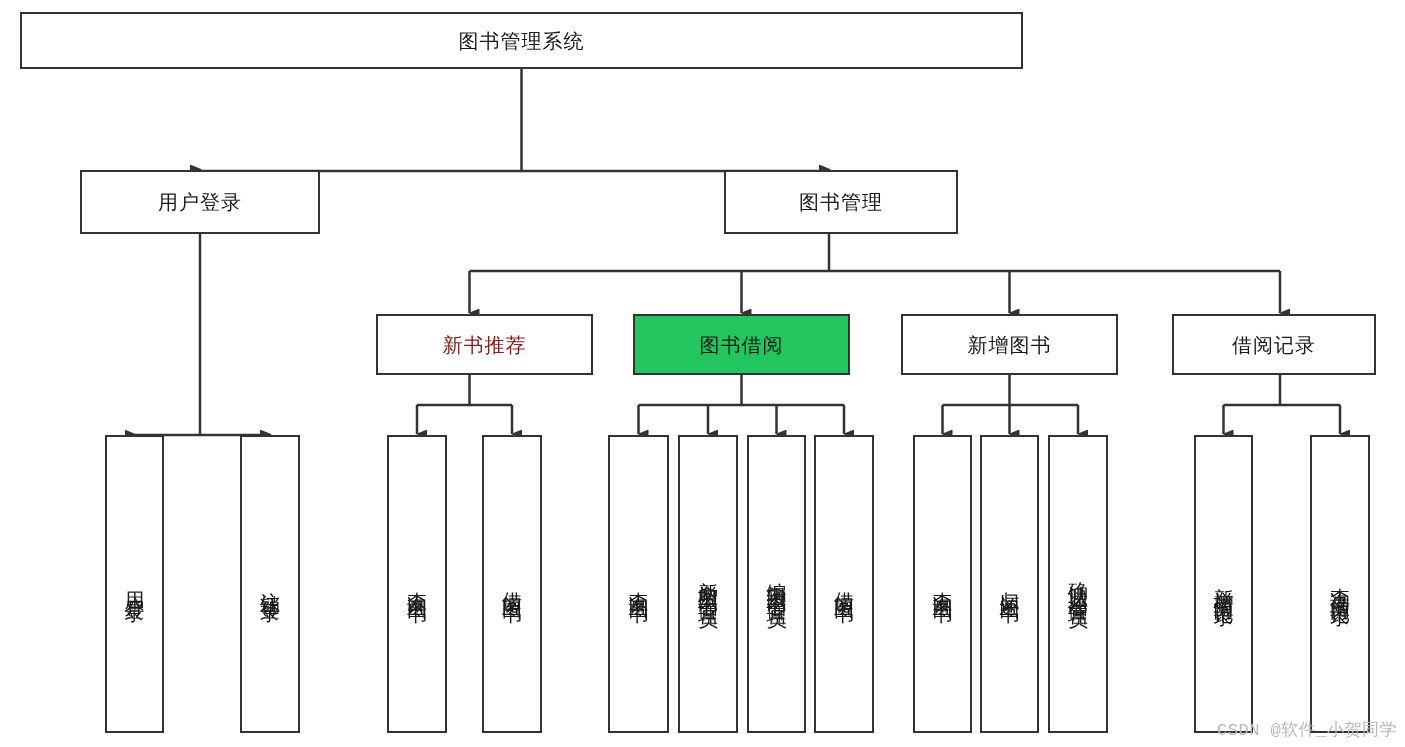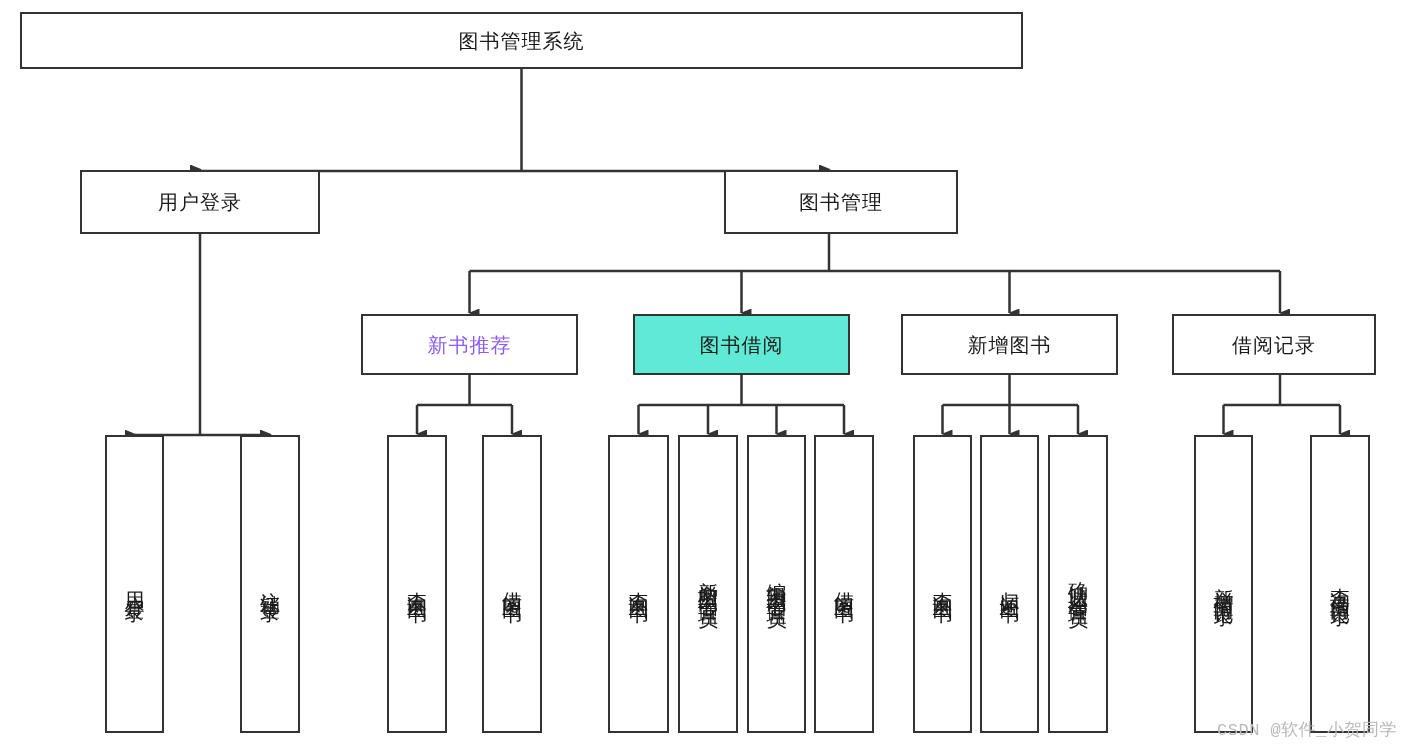--- a/index.html
+++ b/index.html
@@ -114,24 +114,24 @@
   <div id="nodes-layer">
       <div class="node horizontal" style="left: 20px; top: 12px; width: 1003px; height: 57px; border-color: rgb(51, 51, 51); background: rgb(255, 255, 255); color: rgb(26, 26, 26);">
         <span>图书管理系统</span>
       </div>
       <div class="node horizontal" style="left: 80px; top: 170px; width: 240px; height: 64px; border-color: rgb(51, 51, 51); background: rgb(255, 255, 255); color: rgb(26, 26, 26);">
         <span>用户登录</span>
       </div>
       <div class="node horizontal" style="left: 712px; top: 170px; width: 234px; height: 64px; border-color: rgb(51, 51, 51); background: rgb(255, 255, 255); color: rgb(26, 26, 26); margin-left: 12px;">
         <span>图书管理</span>
       </div>
-      <div class="node horizontal" style="left: 361px; top: 314px; width: 217px; height: 61px; border-color: rgb(51, 51, 51); background: rgb(255, 255, 255); color: #8b5cf6;">
+      <div class="node horizontal" style="left: 376px; top: 314px; width: 217px; height: 61px; border-color: rgb(51, 51, 51); background: rgb(255, 255, 255); color: #7f1d1d;">
         <span>新书推荐</span>
       </div>
-      <div class="node horizontal" style="left: 633px; top: 314px; width: 217px; height: 61px; border-color: rgb(51, 51, 51); background: #5eead4; color: rgb(26, 26, 26);">
+      <div class="node horizontal" style="left: 633px; top: 314px; width: 217px; height: 61px; border-color: rgb(51, 51, 51); background: #22c55e; color: rgb(26, 26, 26);">
         <span>图书借阅</span>
       </div>
       <div class="node horizontal" style="left: 901px; top: 314px; width: 217px; height: 61px; border-color: rgb(51, 51, 51); background: rgb(255, 255, 255); color: rgb(26, 26, 26);">
         <span>新增图书</span>
       </div>
       <div class="node horizontal" style="left: 1172px; top: 314px; width: 204px; height: 61px; border-color: rgb(51, 51, 51); background: rgb(255, 255, 255); color: rgb(26, 26, 26);">
         <span>借阅记录</span>
       </div>
       <div class="node vertical" style="left: 105px; top: 435px; width: 59px; height: 298px; border-color: rgb(51, 51, 51); background: rgb(255, 255, 255); color: rgb(26, 26, 26);">
         <span class="vtext">用户登录</span>

